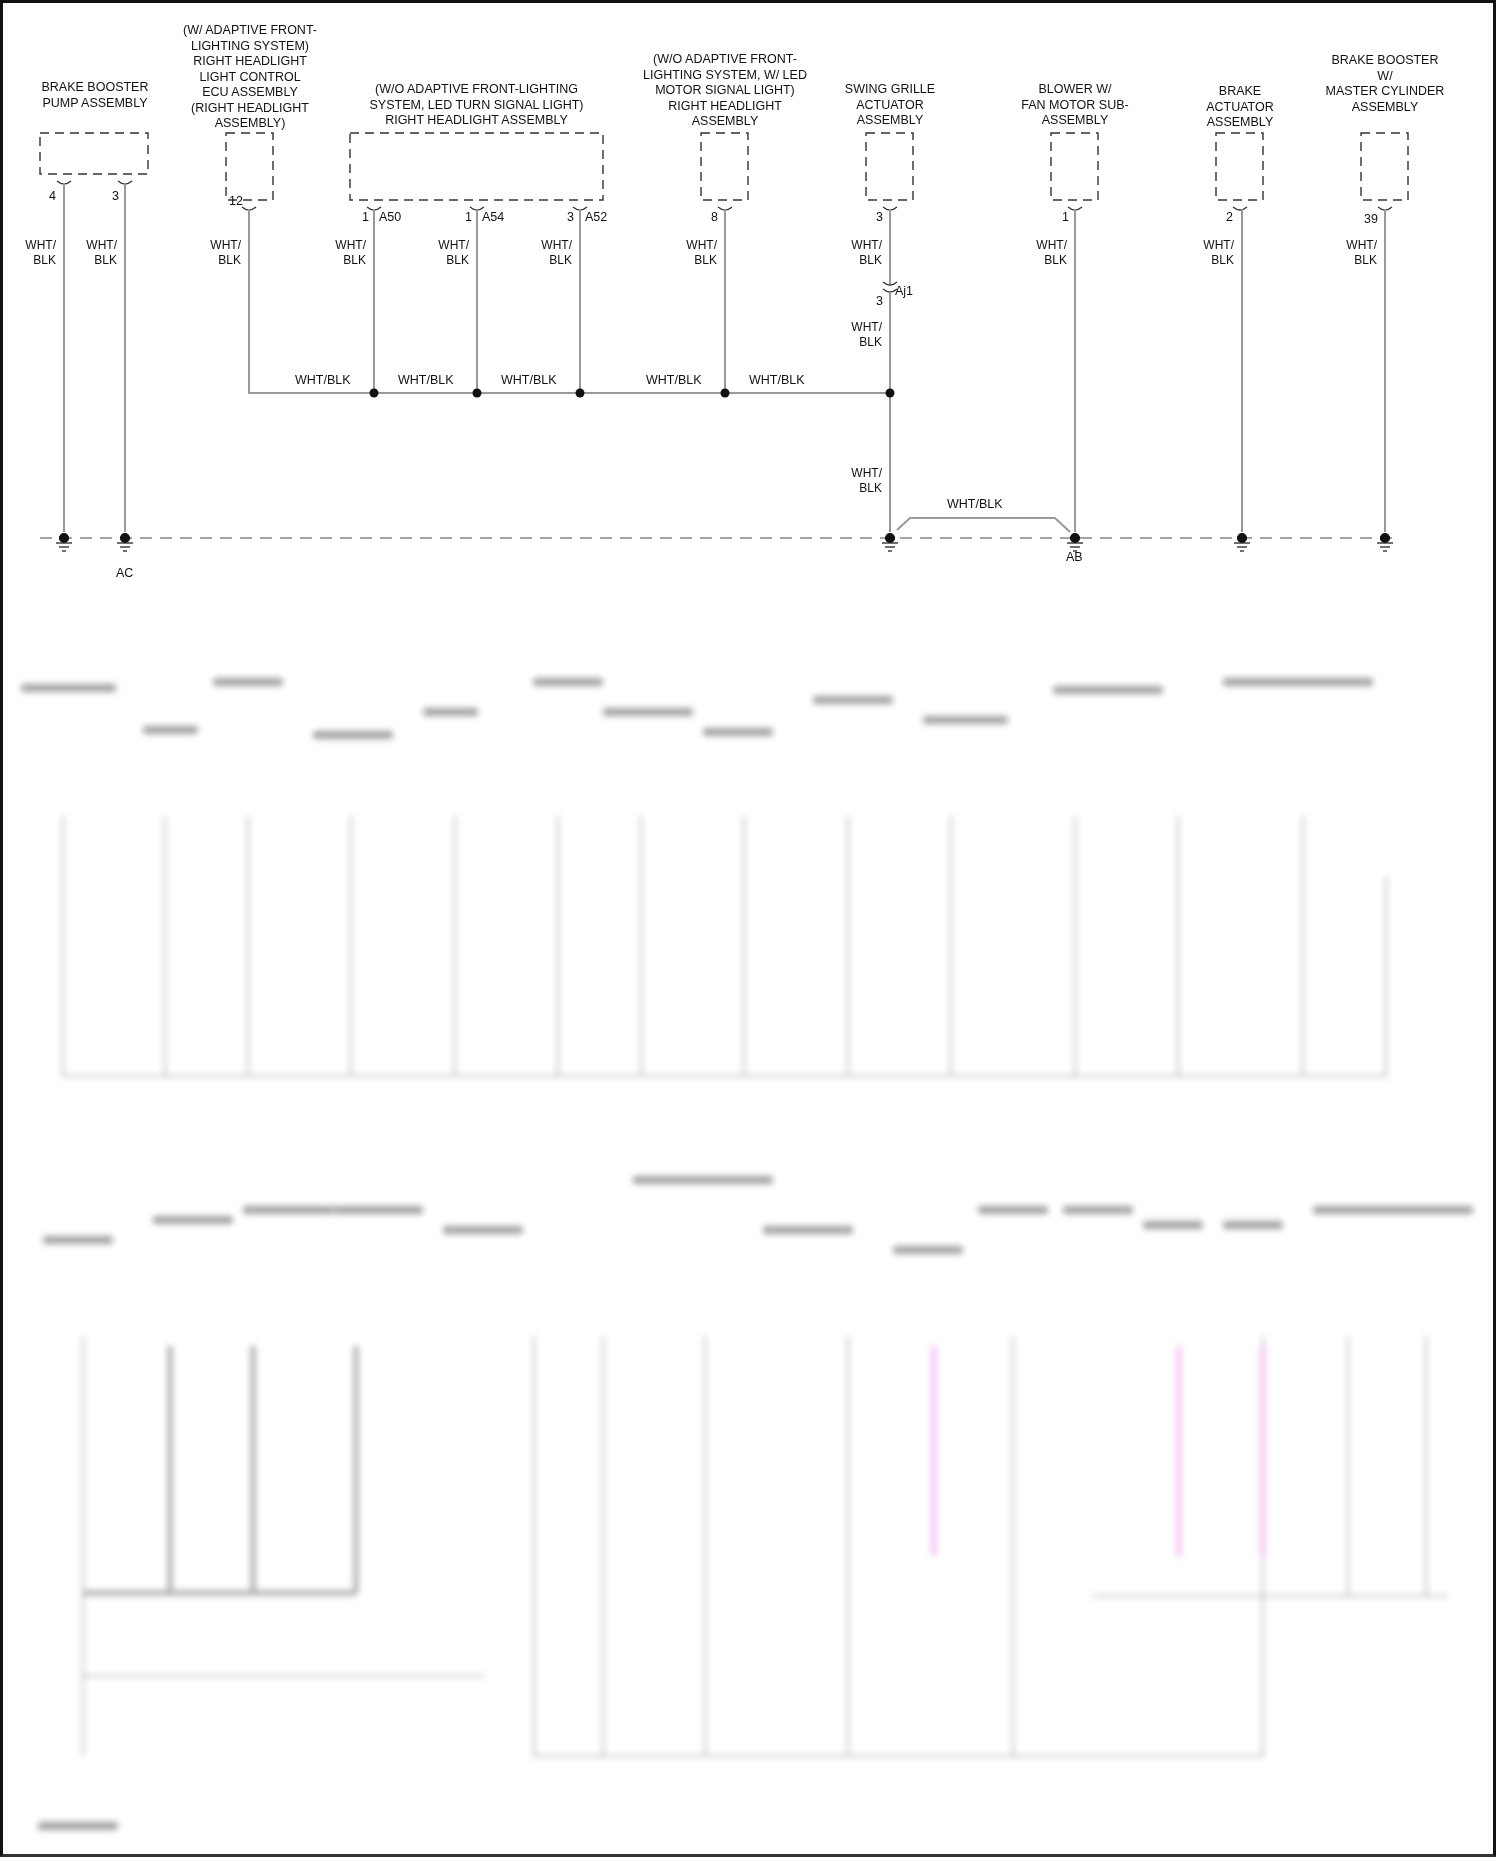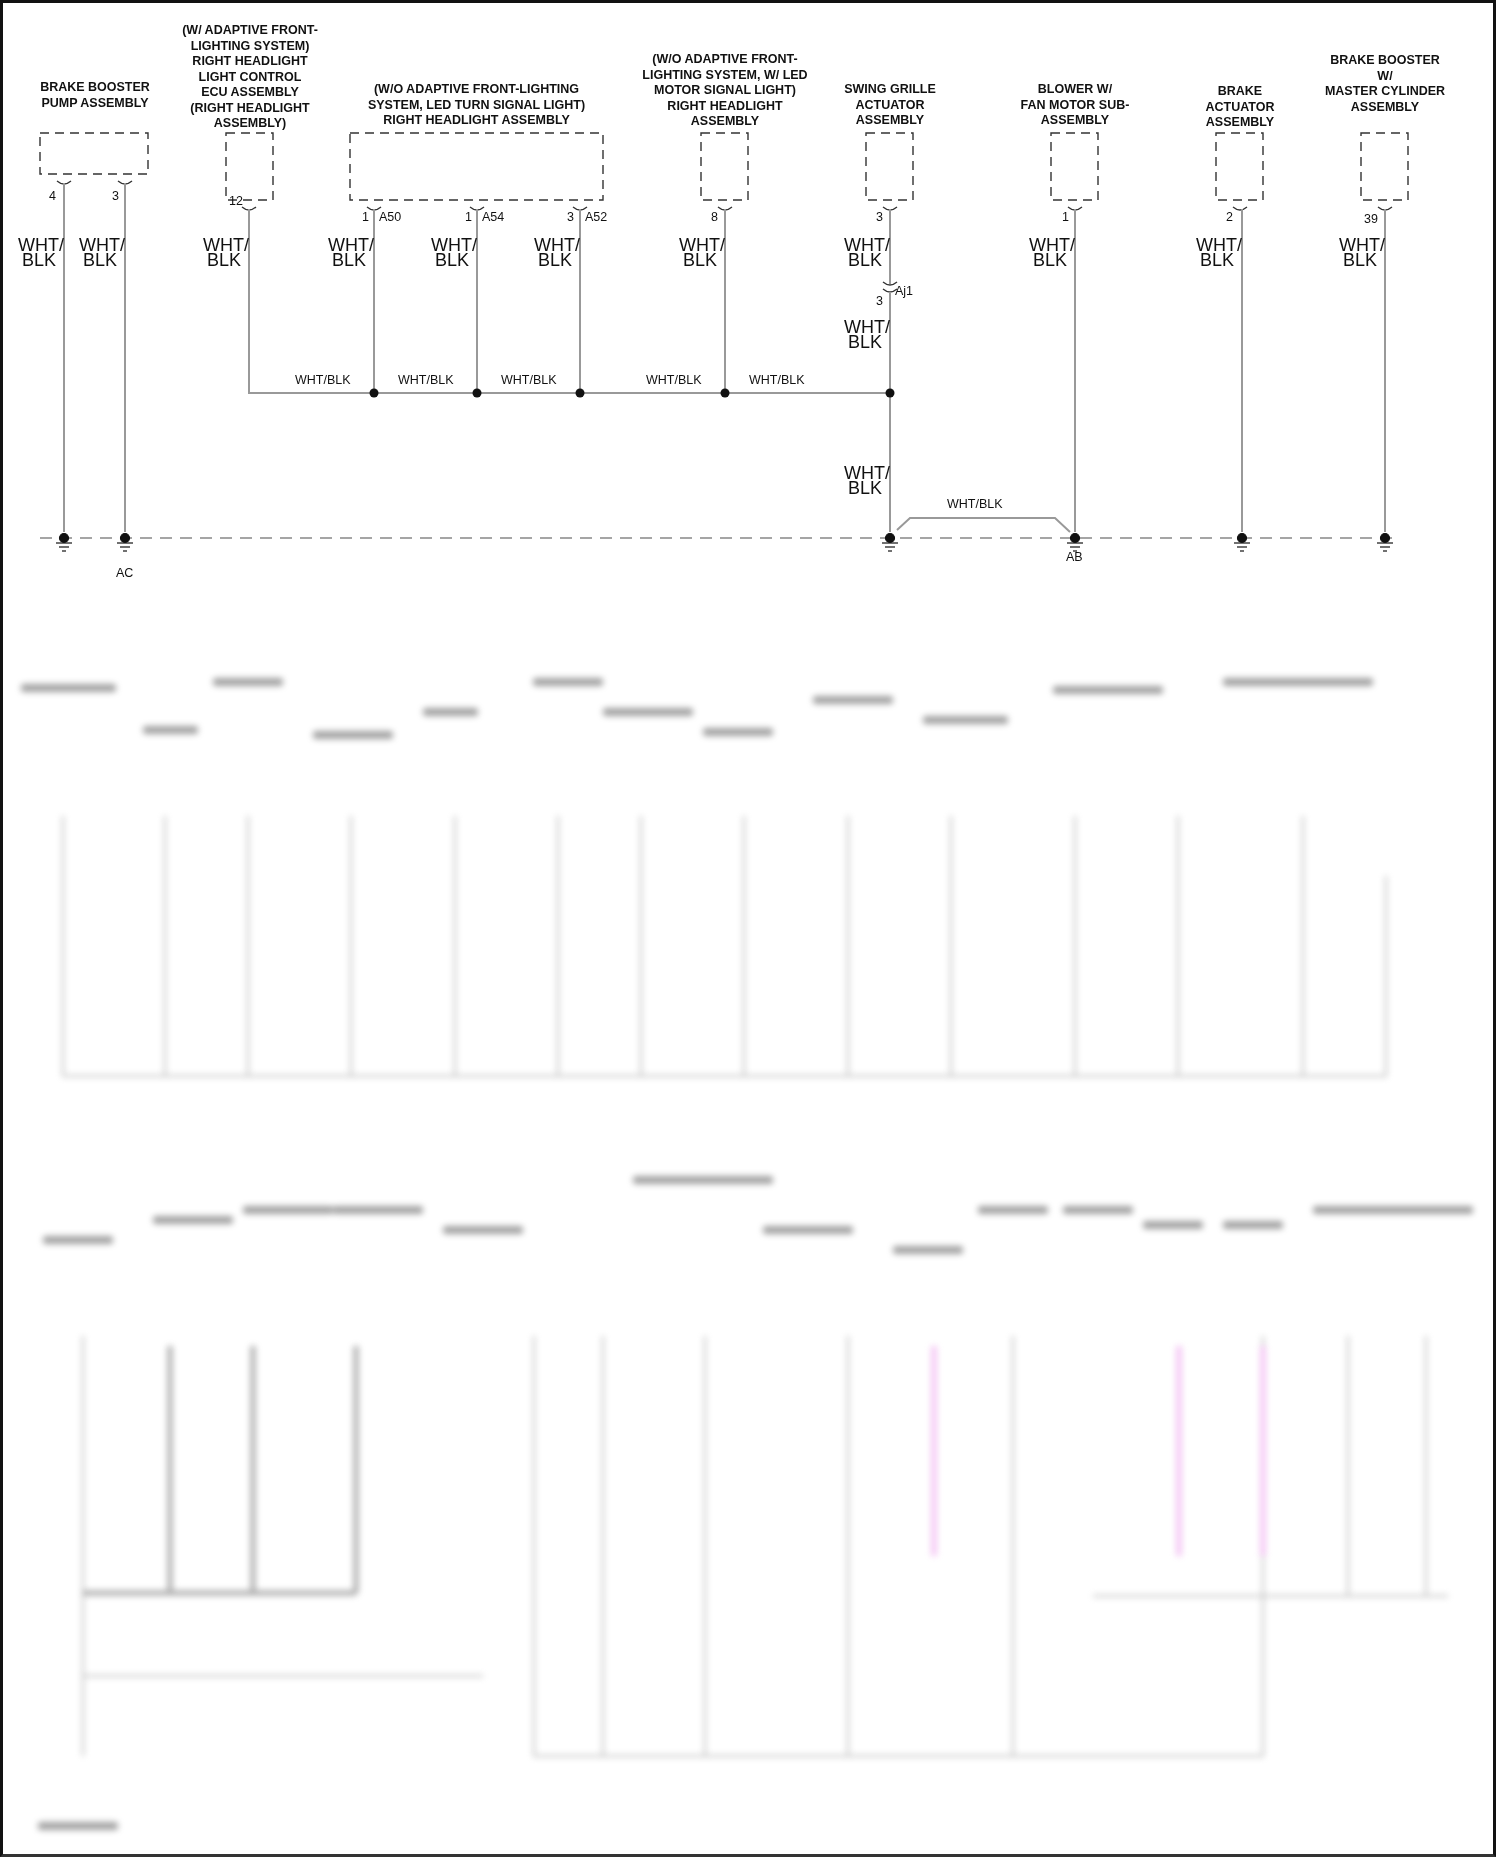--- a/index.html
+++ b/index.html
@@ -1,20 +1,20 @@
 <!DOCTYPE html>
 <html><head>
 <meta charset="utf-8">
 <style>
   html,body{margin:0;padding:0;background:#fff;}
   body{width:1500px;height:1861px;position:relative;overflow:hidden;font-family:"Liberation Sans",sans-serif;color:#111;}
   .frame{position:absolute;left:0;top:0;width:1496px;height:1857px;border-top:3px solid #111;border-right:3px solid #111;border-left:3px solid #111;border-bottom:3px solid #333;box-sizing:border-box;}
   svg{position:absolute;left:0;top:0;}
-  .lbl{position:absolute;font-size:12.5px;line-height:15.5px;text-align:center;white-space:nowrap;font-weight:bold;}
-  .wl{position:absolute;font-size:18px;line-height:15px;text-align:right;white-space:nowrap;}
+  .lbl{position:absolute;font-size:12.5px;line-height:15.5px;text-align:center;white-space:nowrap;}
+  .wl{position:absolute;font-size:12px;line-height:15px;text-align:right;white-space:nowrap;}
   .pin{position:absolute;font-size:12.5px;line-height:14px;white-space:nowrap;}
   .blurred{position:absolute;left:3px;top:556px;width:1490px;height:1298px;filter:blur(3.2px);opacity:0.55;}
   .blurred .bt{position:absolute;background:#555;height:8px;border-radius:3px;}
 </style>
 </head>
 <body>
 
 <div class="frame"></div>
 
 <svg width="1500" height="1861">

